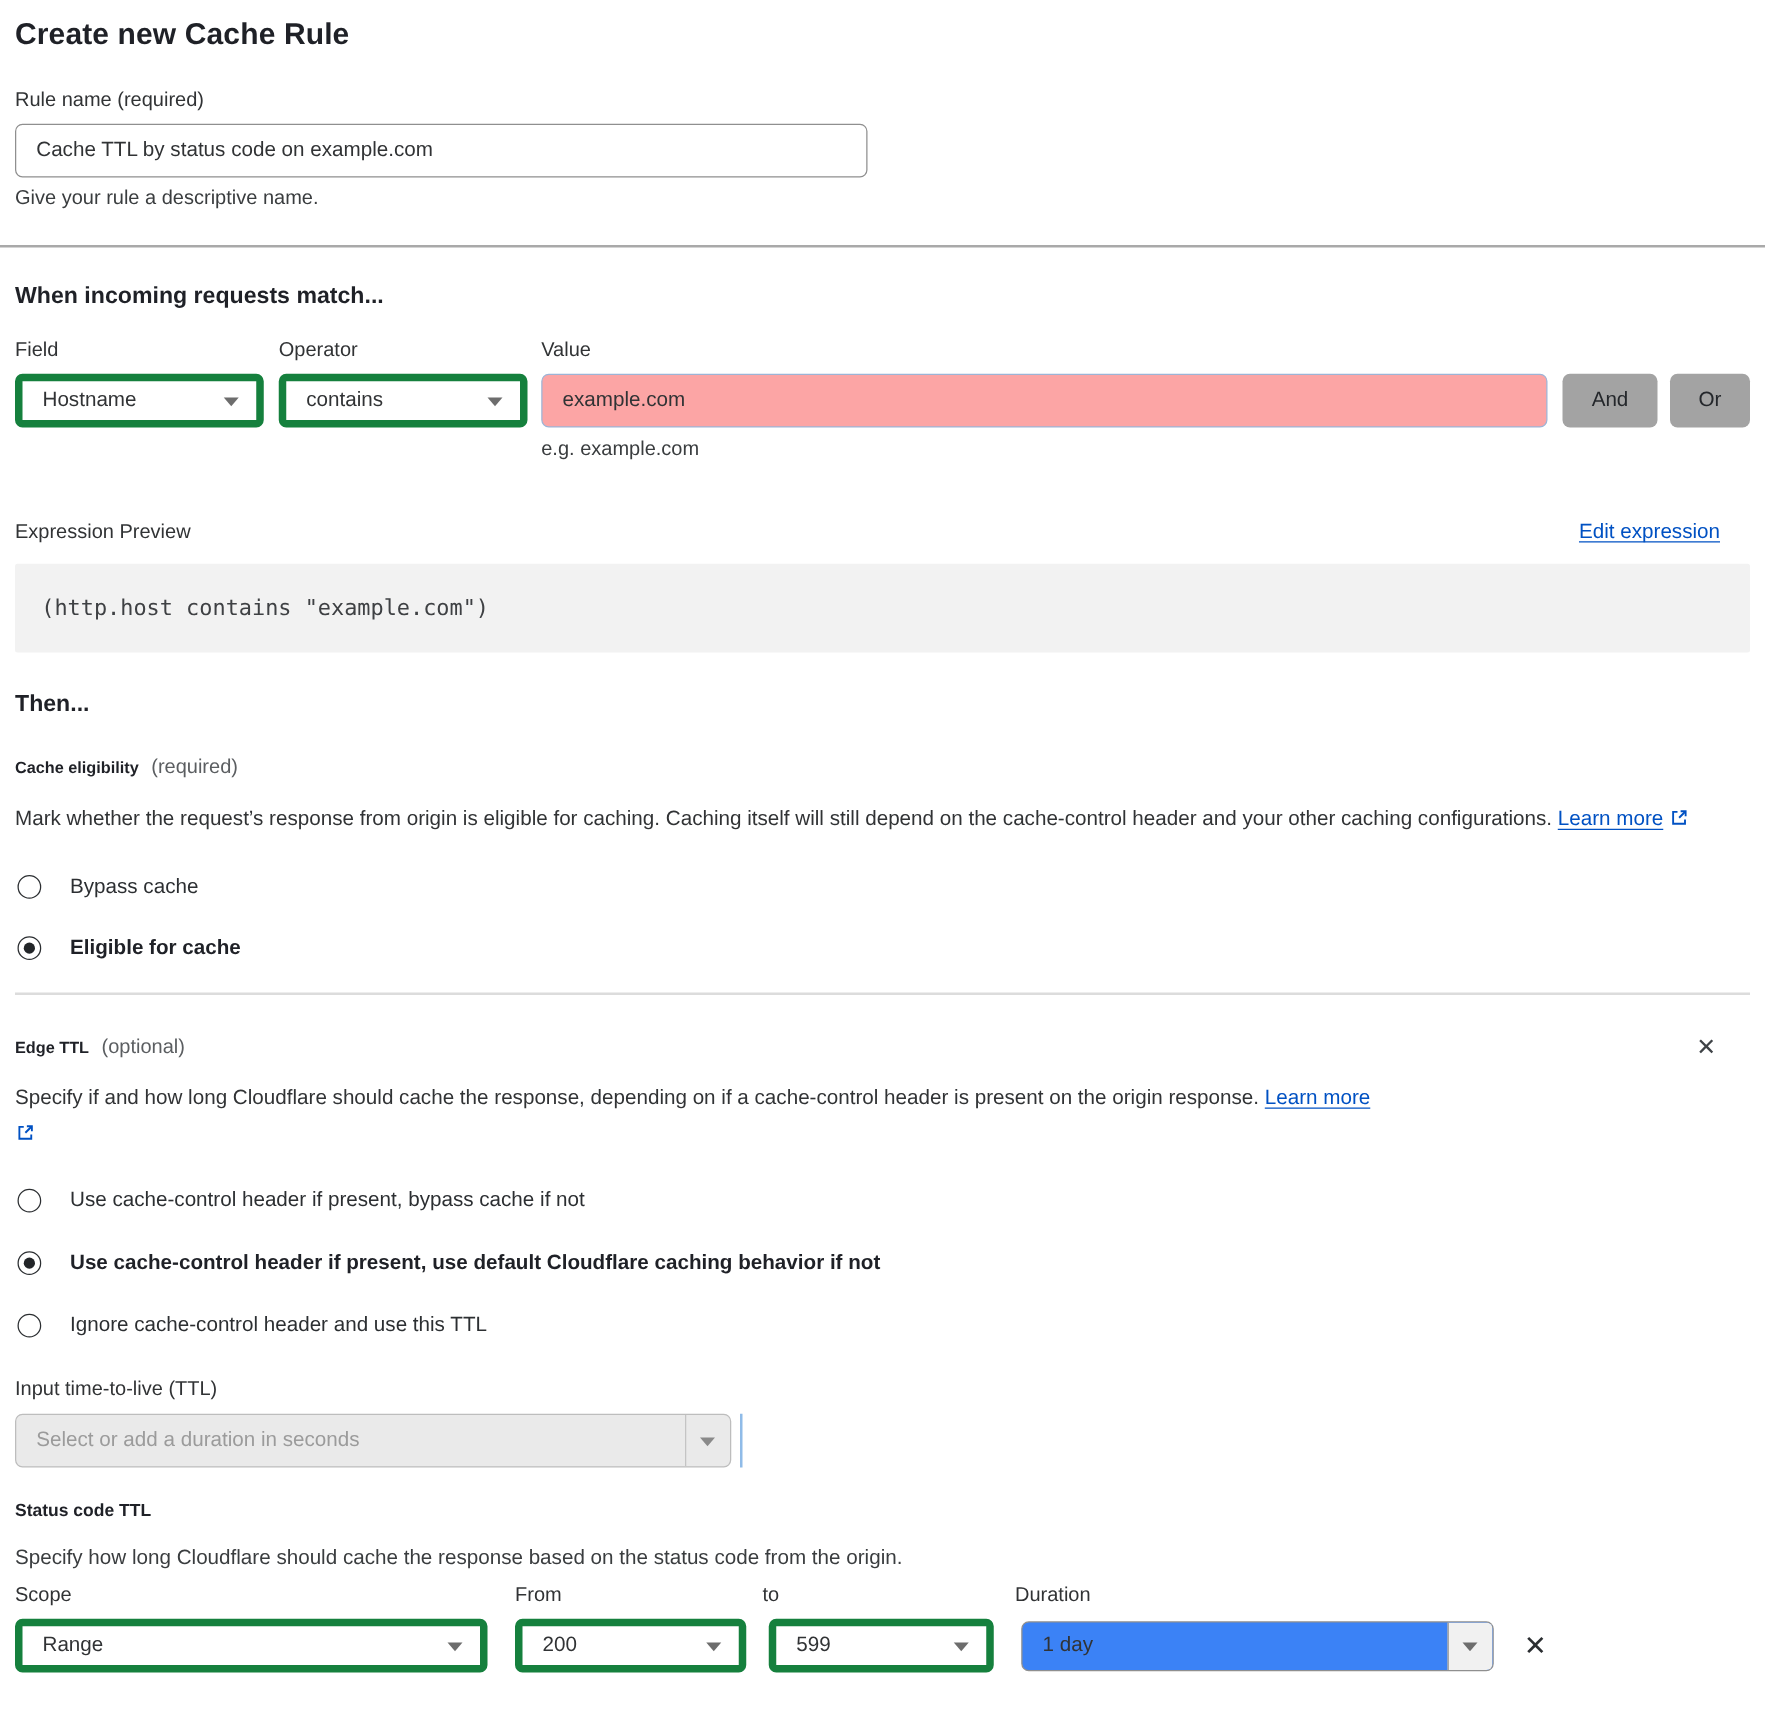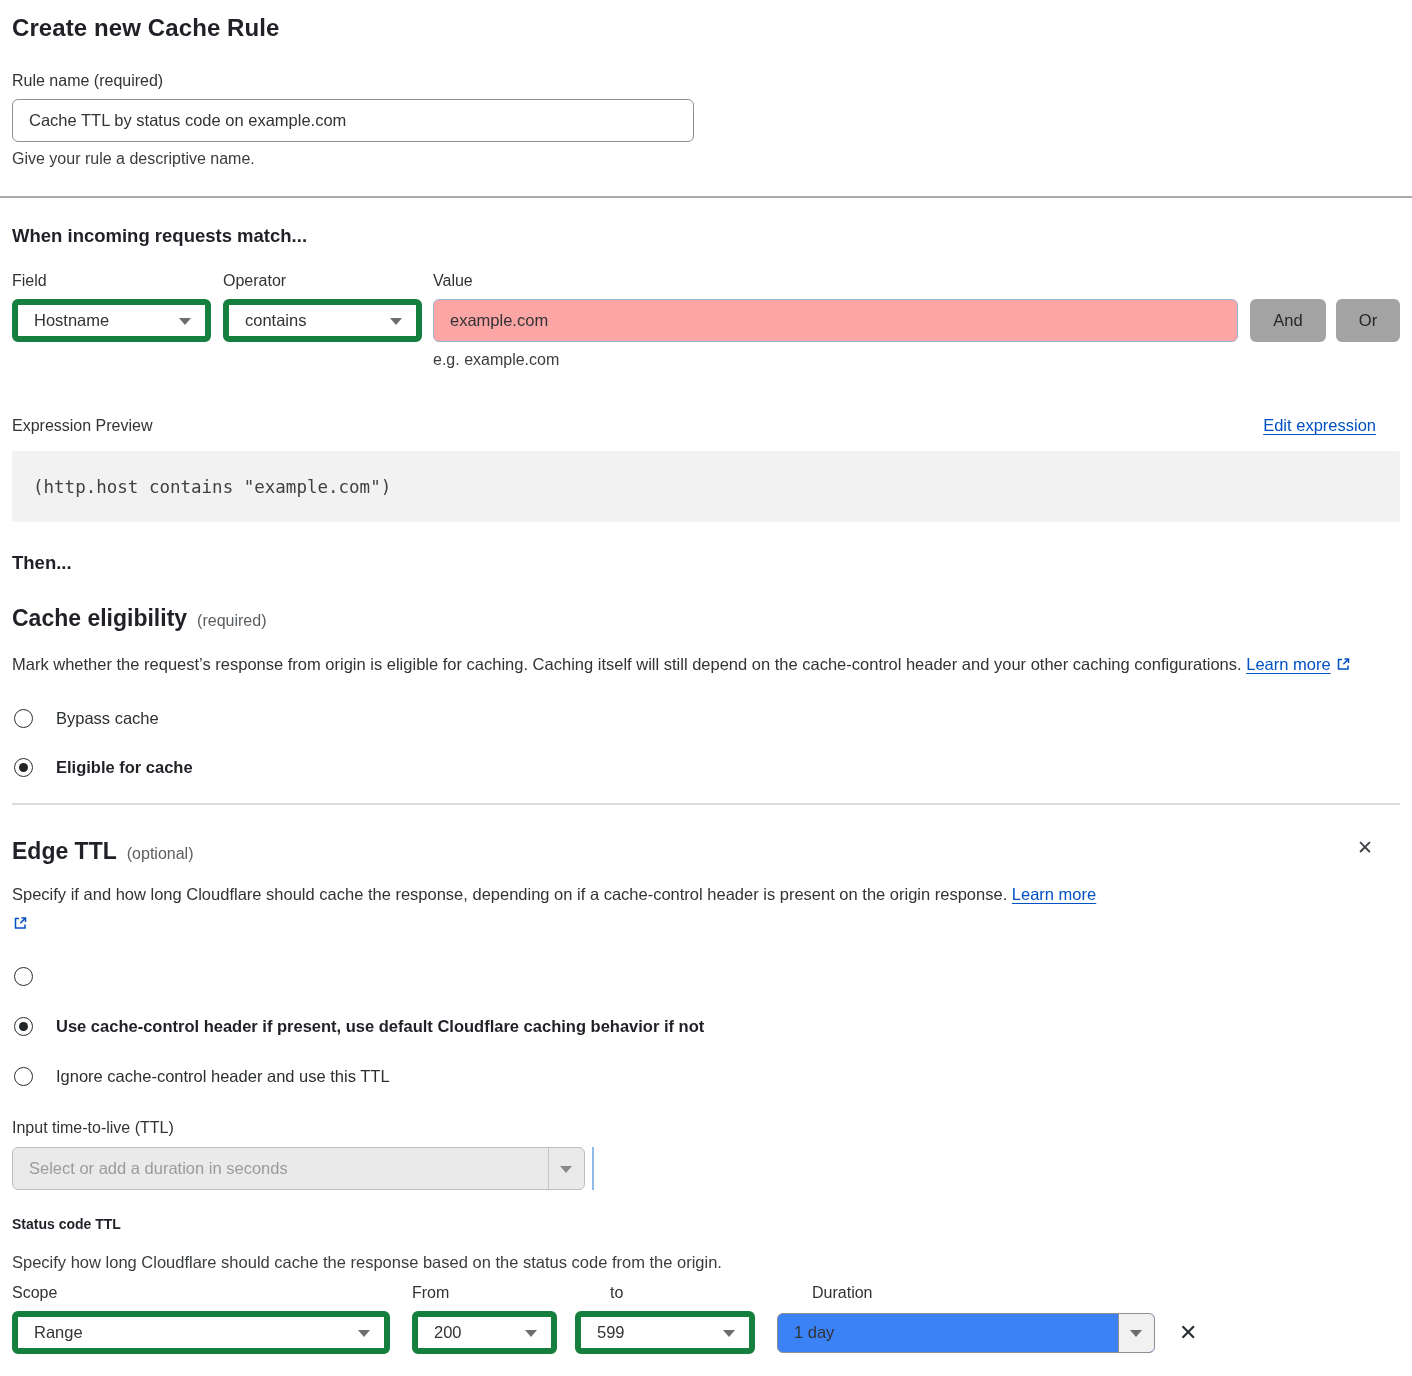--- a/index.html
+++ b/index.html
@@ -68,21 +68,21 @@
   a.link { color: #0051c3; text-decoration: underline; text-underline-offset: 3px; cursor: pointer; }
   .expr-edit { font-size: 16.5px; margin-right: 24px; }
   .expr-box {
     margin-top: 16px; height: 71px; background: #f2f2f2; border-radius: 2px;
     display: flex; align-items: center; padding-left: 21px;
   }
   .expr-code { font-family: "DejaVu Sans Mono", monospace; font-size: 17.5px; color: #3f4144; }
 
   .then-heading { margin-top: 30px; }
   .sub-heading-row { display: flex; align-items: baseline; margin-top: 31px; }
-  .sub-heading { font-size: 23px; font-weight: bold; color: #1f2127; }
+  .sub-heading { font-size: 13px; font-weight: bold; color: #1f2127; }
   .opt-tag { font-size: 16px; color: #5b5e61; margin-left: 10px; }
 
   .desc { margin-top: 18px; font-size: 16.5px; line-height: 29px; color: #313335; max-width: 1345px; }
   .desc-edge { max-width: 1105px; margin-top: 15px; }
 
   .radio-row { display: flex; align-items: center; margin-top: 30px; cursor: pointer; }
   .radio {
     width: 19px; height: 19px; border: 1.6px solid #2b2e31; border-radius: 50%;
     margin-left: 2px; margin-right: 23px; flex: 0 0 auto; position: relative; background: #fff;
   }
@@ -117,21 +117,21 @@
 
   .status-heading { margin-top: 26px; font-size: 14px; }
   .status-desc { margin-top: 21px; font-size: 16.5px; }
 
   .status-labels { display: flex; margin-top: 12px; }
   .status-labels .s1 { width: 400px; }
   .status-labels .s2 { width: 198px; }
   .status-labels .s3 { width: 202px; }
   .status-row { display: flex; align-items: center; margin-top: 9px; }
   .select-scope { width: 378px; margin-right: 22px; }
-  .select-from { width: 145px; margin-right: 18px; }
+  .select-from { width: 185px; margin-right: 18px; }
   .select-to { width: 180px; margin-right: 22px; }
   .select-duration {
     width: 378px; height: 40px; border: 1px solid #8f8f8f; border-radius: 6px;
     display: flex; align-items: stretch; overflow: hidden; background: #3b82f6; cursor: pointer;
   }
   .select-duration .val {
     flex: 1 1 auto; display: flex; align-items: center; padding-left: 16px;
     font-size: 16.5px; color: #313335;
   }
   .select-duration .arrow-cell { flex: 0 0 36px; border-left: 1px solid #8f8f8f; background: #f1f1f1; position: relative; }
@@ -218,20 +218,21 @@
   <a class="link">Learn more</a>
   <svg width="17" height="16" viewBox="0 0 16 16" style="vertical-align:-2px" fill="none" stroke="#0051c3" stroke-width="1.5">
       <path d="M6.5 3.5 H3 V13 H12.5 V9.5"></path>
       <path d="M9 3 h4 v4"></path>
       <path d="M12.6 3.4 L7.8 8.2"></path>
     </svg>
 </p>
 
 <div class="radio-row" style="margin-top:29px">
   <span class="radio"></span>
+  <span class="radio-label">Use cache-control header if present, bypass cache if not</span>
 </div>
 <div class="radio-row selected" style="margin-top:31px">
   <span class="radio checked"></span>
   <span class="radio-label">Use cache-control header if present, use default Cloudflare caching behavior if not</span>
 </div>
 <div class="radio-row" style="margin-top:31px">
   <span class="radio"></span>
   <span class="radio-label">Ignore cache-control header and use this TTL</span>
 </div>
 

